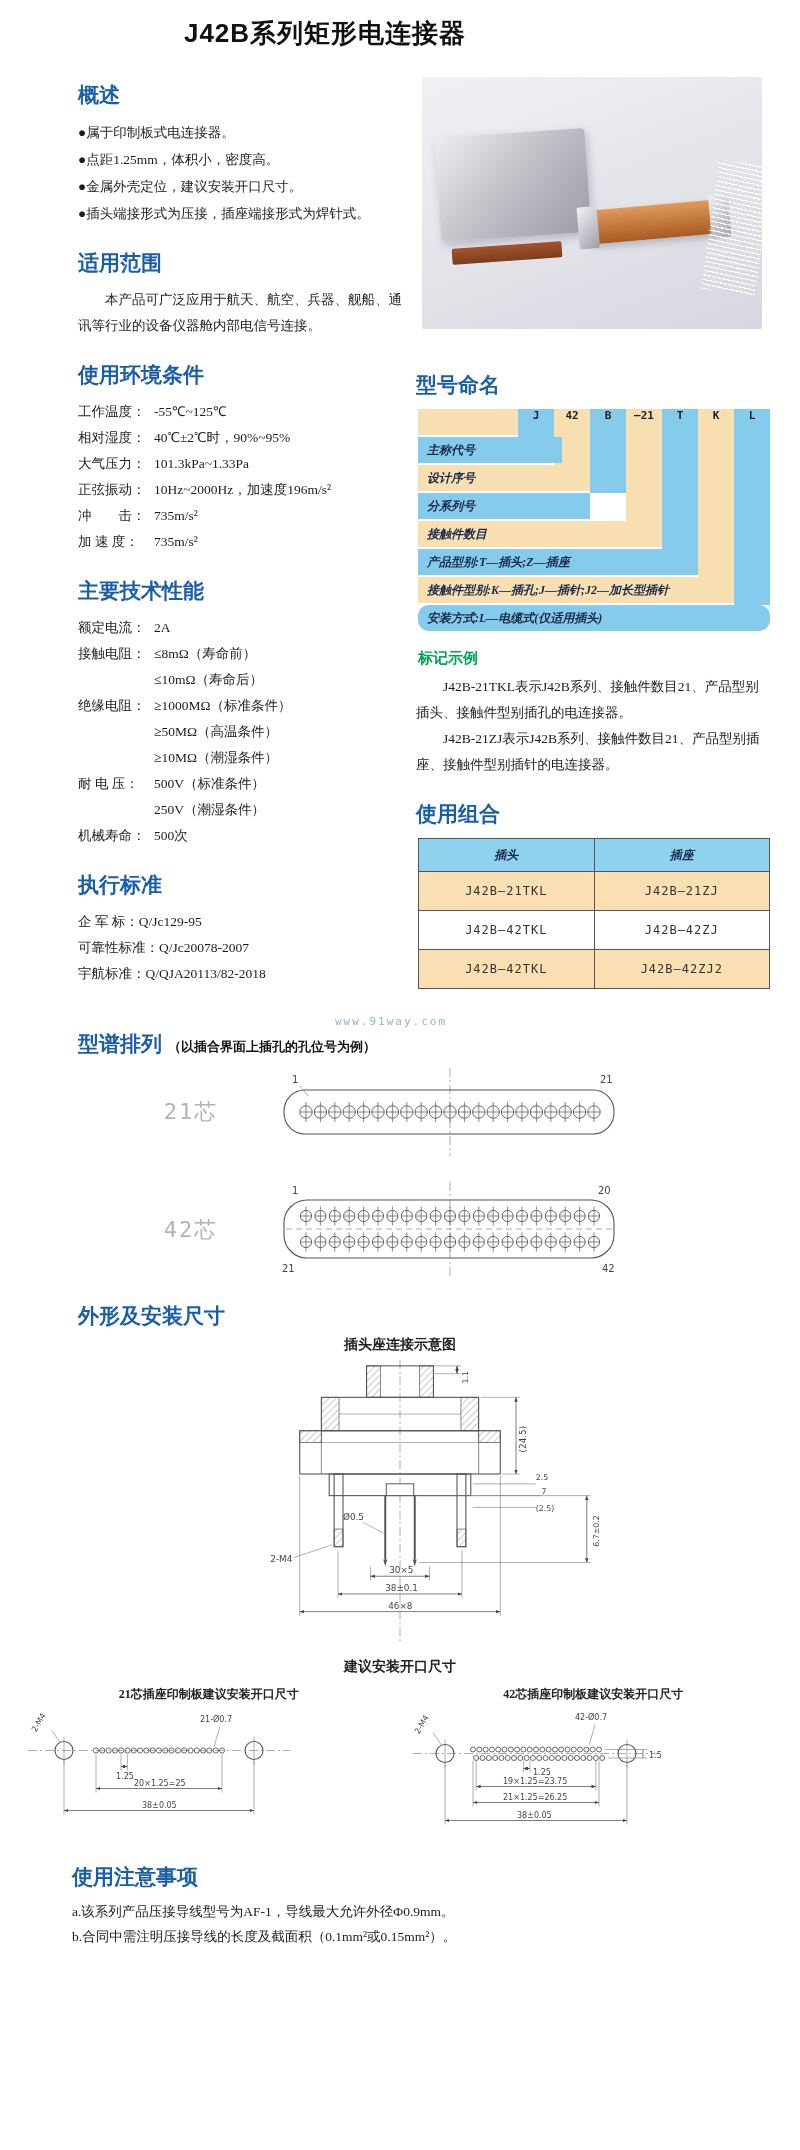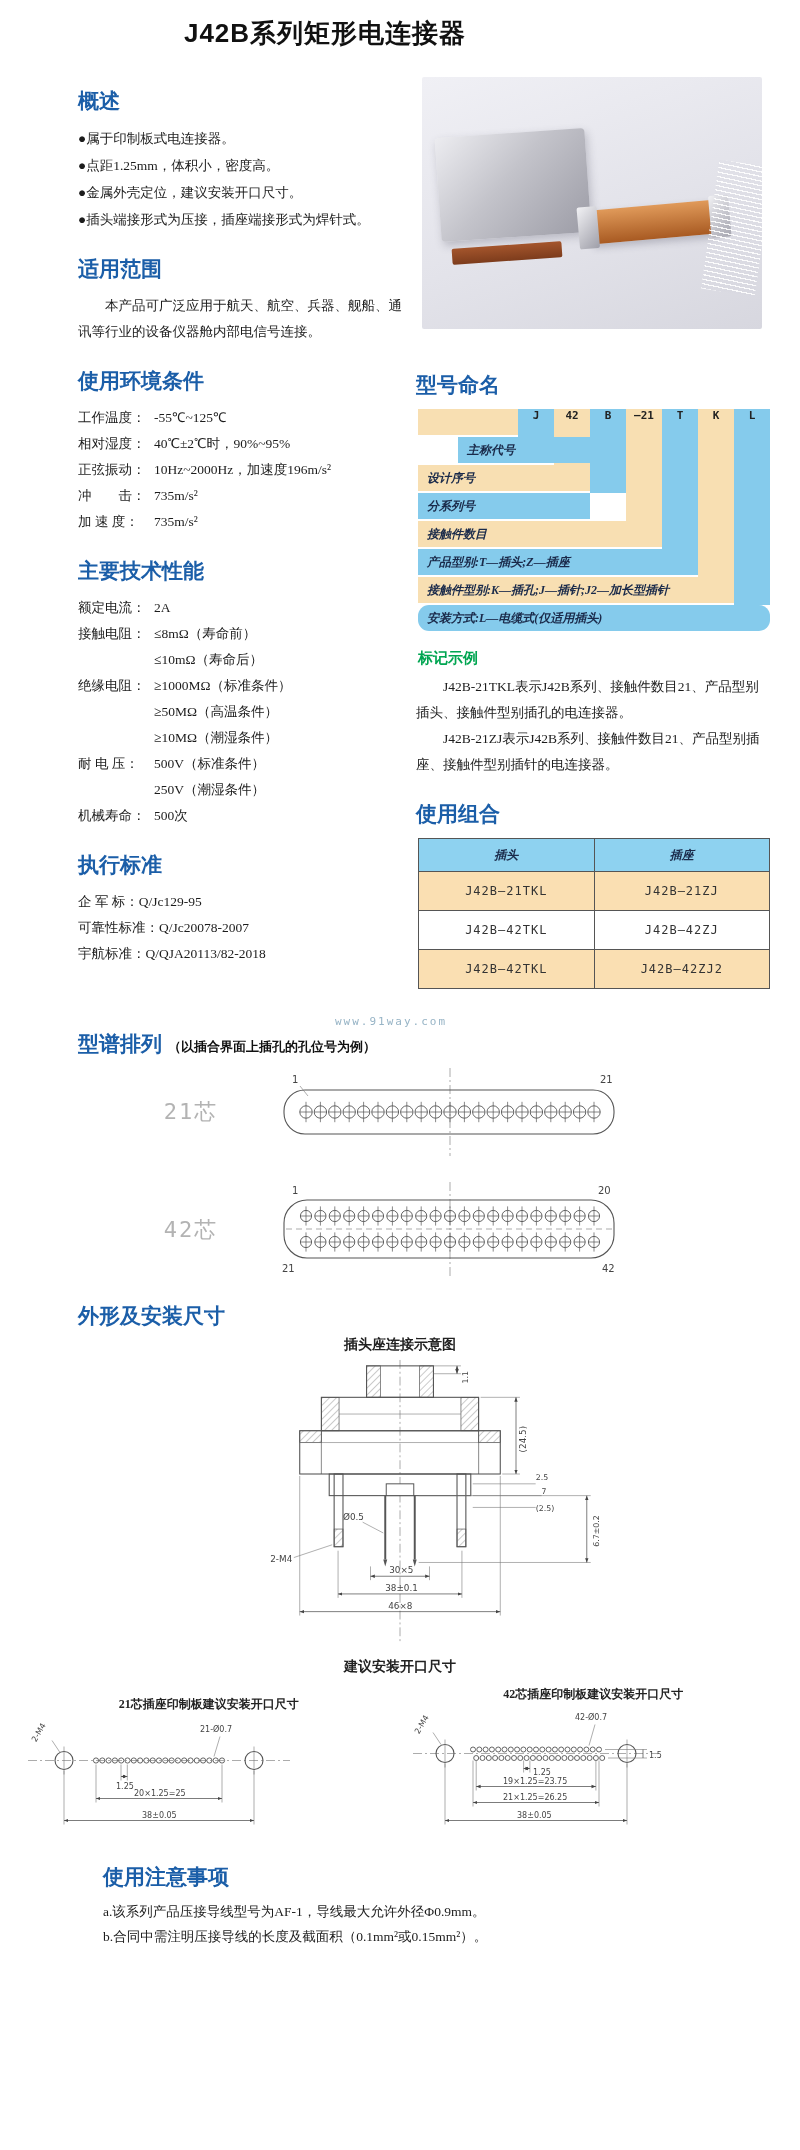--- a/index.html
+++ b/index.html
@@ -5,21 +5,21 @@
   html,body{margin:0;padding:0;background:#fff;}
   .page{position:relative;width:800px;height:2150px;background:#fff;overflow:hidden;
         font-family:"Liberation Serif",serif;color:#1c1c1c;}
   .title{margin:16px 150px 26px 0;text-align:center;font-size:26px;font-weight:bold;
          font-family:"Liberation Sans",sans-serif;letter-spacing:1px;color:#111;}
   .cols{display:flex;padding:0 28px 0 78px;gap:10px;}
   .col-left{flex:0 0 328px;}
   .col-right{flex:1;}
   .sec-h{font-size:21px;font-weight:bold;color:#1b5ea8;font-family:"Liberation Sans",sans-serif;
          margin:22px 0 10px;}
-  .sec-h.first{margin-top:10px;}
+  .sec-h.first{margin-top:4px;}
   .sec-note{font-size:13px;color:#111;font-weight:bold;margin-left:6px;font-family:"Liberation Serif",serif;}
   .bullet-line{font-size:13.5px;line-height:27px;white-space:nowrap;}
   .para{font-size:13.5px;line-height:26px;text-indent:2em;}
   .param-line{font-size:13.5px;line-height:26px;white-space:nowrap;}
   .param-line .lbl{display:inline-block;width:76px;}
   .std-line{font-size:13.5px;line-height:26px;white-space:nowrap;}
   
   .photo{position:relative;width:340px;height:252px;margin:0 0 42px 6px;border-radius:2px;
          background:linear-gradient(160deg,#f0f0f5 0%,#e3e3ea 55%,#d7d7df 100%);overflow:hidden;}
   .conn-silver{position:absolute;left:16px;top:56px;width:150px;height:104px;transform:rotate(-4deg);
@@ -43,21 +43,21 @@
   .b0{left:100px;height:28px;} .b1{left:136px;height:56px;} .b2{left:172px;height:84px;}
   .b3{left:208px;height:112px;} .b4{left:244px;height:140px;} .b5{left:280px;height:168px;}
   .b6{left:316px;height:196px;}
   .nd-blank{position:absolute;left:0;top:0;width:100px;height:26px;}
   .nd-code{position:absolute;top:0;width:36px;height:26px;line-height:26px;text-align:center;
            font:bold 11px "DejaVu Sans Mono",monospace;color:#222;}
   .k0{left:100px;}.k1{left:136px;}.k2{left:172px;}.k3{left:208px;}.k4{left:244px;}.k5{left:280px;}.k6{left:316px;}
   .nd-row{position:absolute;left:0;height:26px;line-height:26px;padding-left:9px;box-sizing:border-box;
           font-size:12px;font-style:italic;font-weight:bold;color:#1a2a4a;white-space:nowrap;
           font-family:"Liberation Serif",serif;}
-  .r0{top:28px;width:144px;margin-left:40px;} .r1{top:56px;width:172px;} .r2{top:84px;width:172px;}
+  .r0{top:28px;width:144px;} .r1{top:56px;width:172px;} .r2{top:84px;width:172px;}
   .r3{top:112px;width:244px;} .r4{top:140px;width:280px;} .r5{top:168px;width:316px;}
   .r6{top:196px;width:352px;border-radius:11px;}
   .green-h{font-size:15px;font-weight:bold;color:#00a551;font-family:"Liberation Sans",sans-serif;
            margin:10px 0 6px 2px;}
   .mk-para{font-size:13.5px;line-height:26px;text-indent:2em;}
   
   .combo-table{width:352px;border-collapse:collapse;margin:8px 0 0 2px;font-size:12px;}
   .combo-table th{background:#8ed2f0;border:1px solid #555;height:30px;font-style:italic;
                   color:#1a2a4a;font-weight:bold;}
   .combo-table td{border:1px solid #555;height:36px;text-align:center;color:#333;
@@ -75,24 +75,24 @@
   svg .cl{stroke:#888;stroke-width:.7;stroke-dasharray:9 3 2 3;fill:none;}
   svg .dash{stroke:#888;stroke-width:.7;stroke-dasharray:6 4;fill:none;}
   svg .pin{stroke:#555;stroke-width:.9;fill:none;}
   svg .pinline{stroke:#555;stroke-width:.7;}
   svg .dim{font:9px "DejaVu Sans",sans-serif;fill:#444;}
   svg .dim8{font:8px "DejaVu Sans",sans-serif;fill:#444;}
   svg .num{font:10px "DejaVu Sans",sans-serif;fill:#444;}
   svg .dl{stroke:#444;stroke-width:.7;}
   .dims-caption{font-size:14px;font-weight:bold;color:#222;text-align:center;margin:6px 0 4px;}
   .asm-wrap{text-align:center;}
-  .cutouts{display:flex;justify-content:space-between;padding:0 22px 0 24px;margin-top:10px;align-items:flex-end;}
+  .cutouts{display:flex;justify-content:space-between;padding:0 22px 0 24px;margin-top:10px;}
   .cutout{width:49%;}
   .cutout-caption{font-size:12px;font-weight:bold;color:#222;text-align:center;margin-bottom:4px;}
-  .notes{padding-left:103px;margin-top:10px;}
+  .notes{padding-left:72px;margin-top:10px;}
   .note-line{font-size:13.5px;line-height:25px;}
 </style>
 </head>
 <body>
 
 <div class="page">
 
   <div class="title">J42B系列矩形电连接器</div>
 
   <div class="cols">
@@ -103,20 +103,21 @@
       <div class="bullet-line">●点距1.25mm，体积小，密度高。</div>
       <div class="bullet-line">●金属外壳定位，建议安装开口尺寸。</div>
       <div class="bullet-line">●插头端接形式为压接，插座端接形式为焊针式。</div>
 
       <div class="sec-h">适用范围</div>
       <div class="para">本产品可广泛应用于航天、航空、兵器、舰船、通讯等行业的设备仪器舱内部电信号连接。</div>
 
       <div class="sec-h">使用环境条件</div>
       <div class="param-line"><span class="lbl">工作温度：</span><span>-55℃~125℃</span></div>
       <div class="param-line"><span class="lbl">相对湿度：</span><span>40℃±2℃时，90%~95%</span></div>
+      <div class="param-line"><span class="lbl">大气压力：</span><span>101.3kPa~1.33Pa</span></div>
       <div class="param-line"><span class="lbl">正弦振动：</span><span>10Hz~2000Hz，加速度196m/s²</span></div>
       <div class="param-line"><span class="lbl">冲　　击：</span><span>735m/s²</span></div>
       <div class="param-line"><span class="lbl">加 速 度：</span><span>735m/s²</span></div>
 
       <div class="sec-h">主要技术性能</div>
       <div class="param-line"><span class="lbl">额定电流：</span><span>2A</span></div>
       <div class="param-line"><span class="lbl">接触电阻：</span><span>≤8mΩ（寿命前）</span></div>
       <div class="param-line"><span class="lbl"></span><span>≤10mΩ（寿命后）</span></div>
       <div class="param-line"><span class="lbl">绝缘电阻：</span><span>≥1000MΩ（标准条件）</span></div>
       <div class="param-line"><span class="lbl"></span><span>≥50MΩ（高温条件）</span></div>

